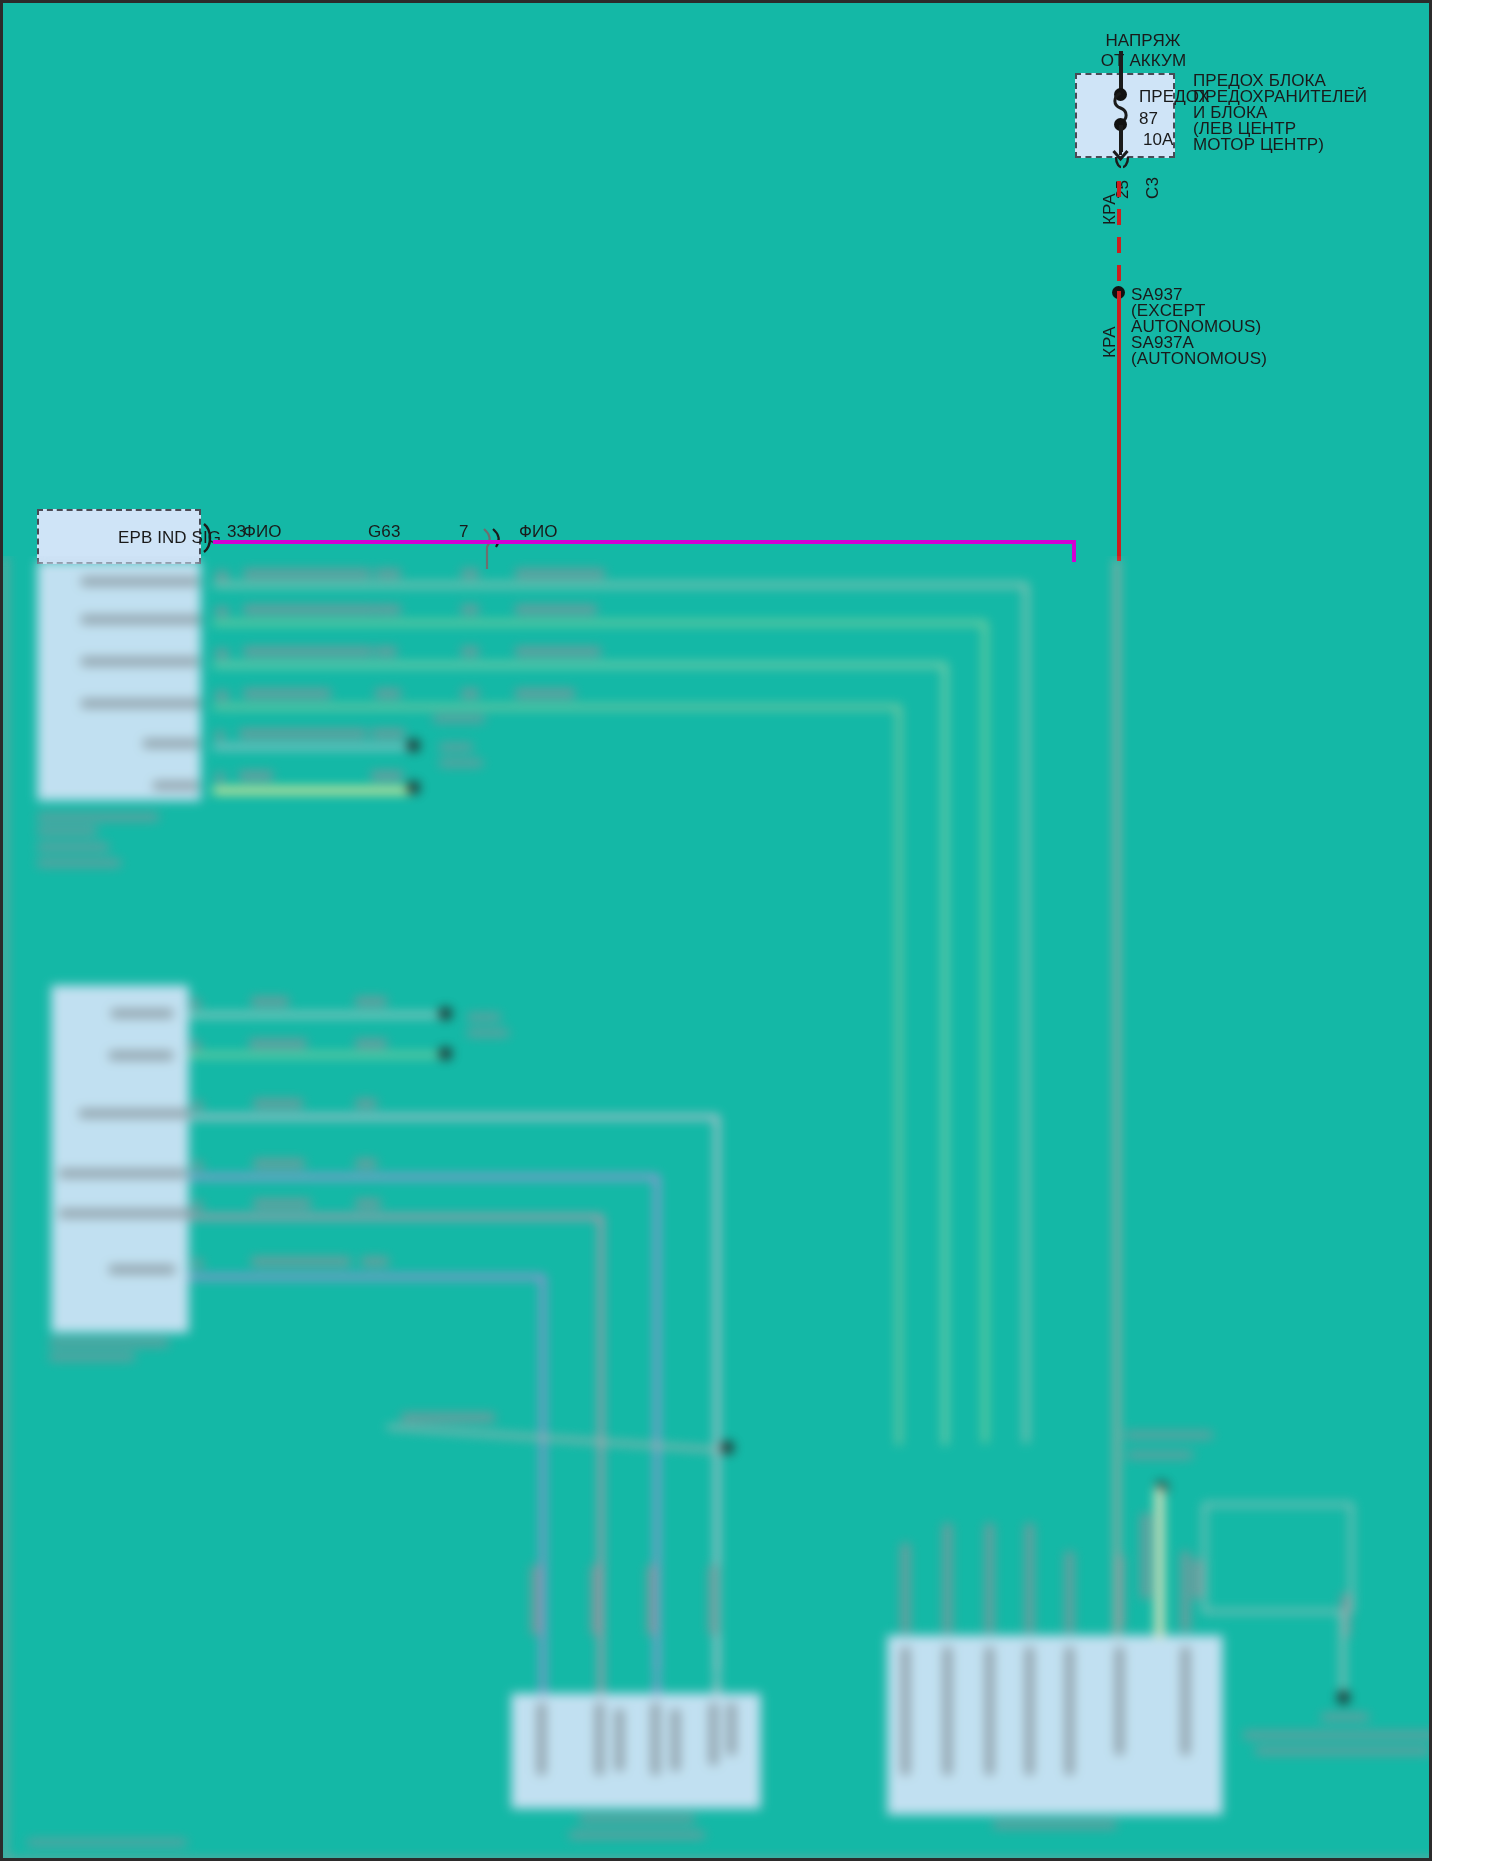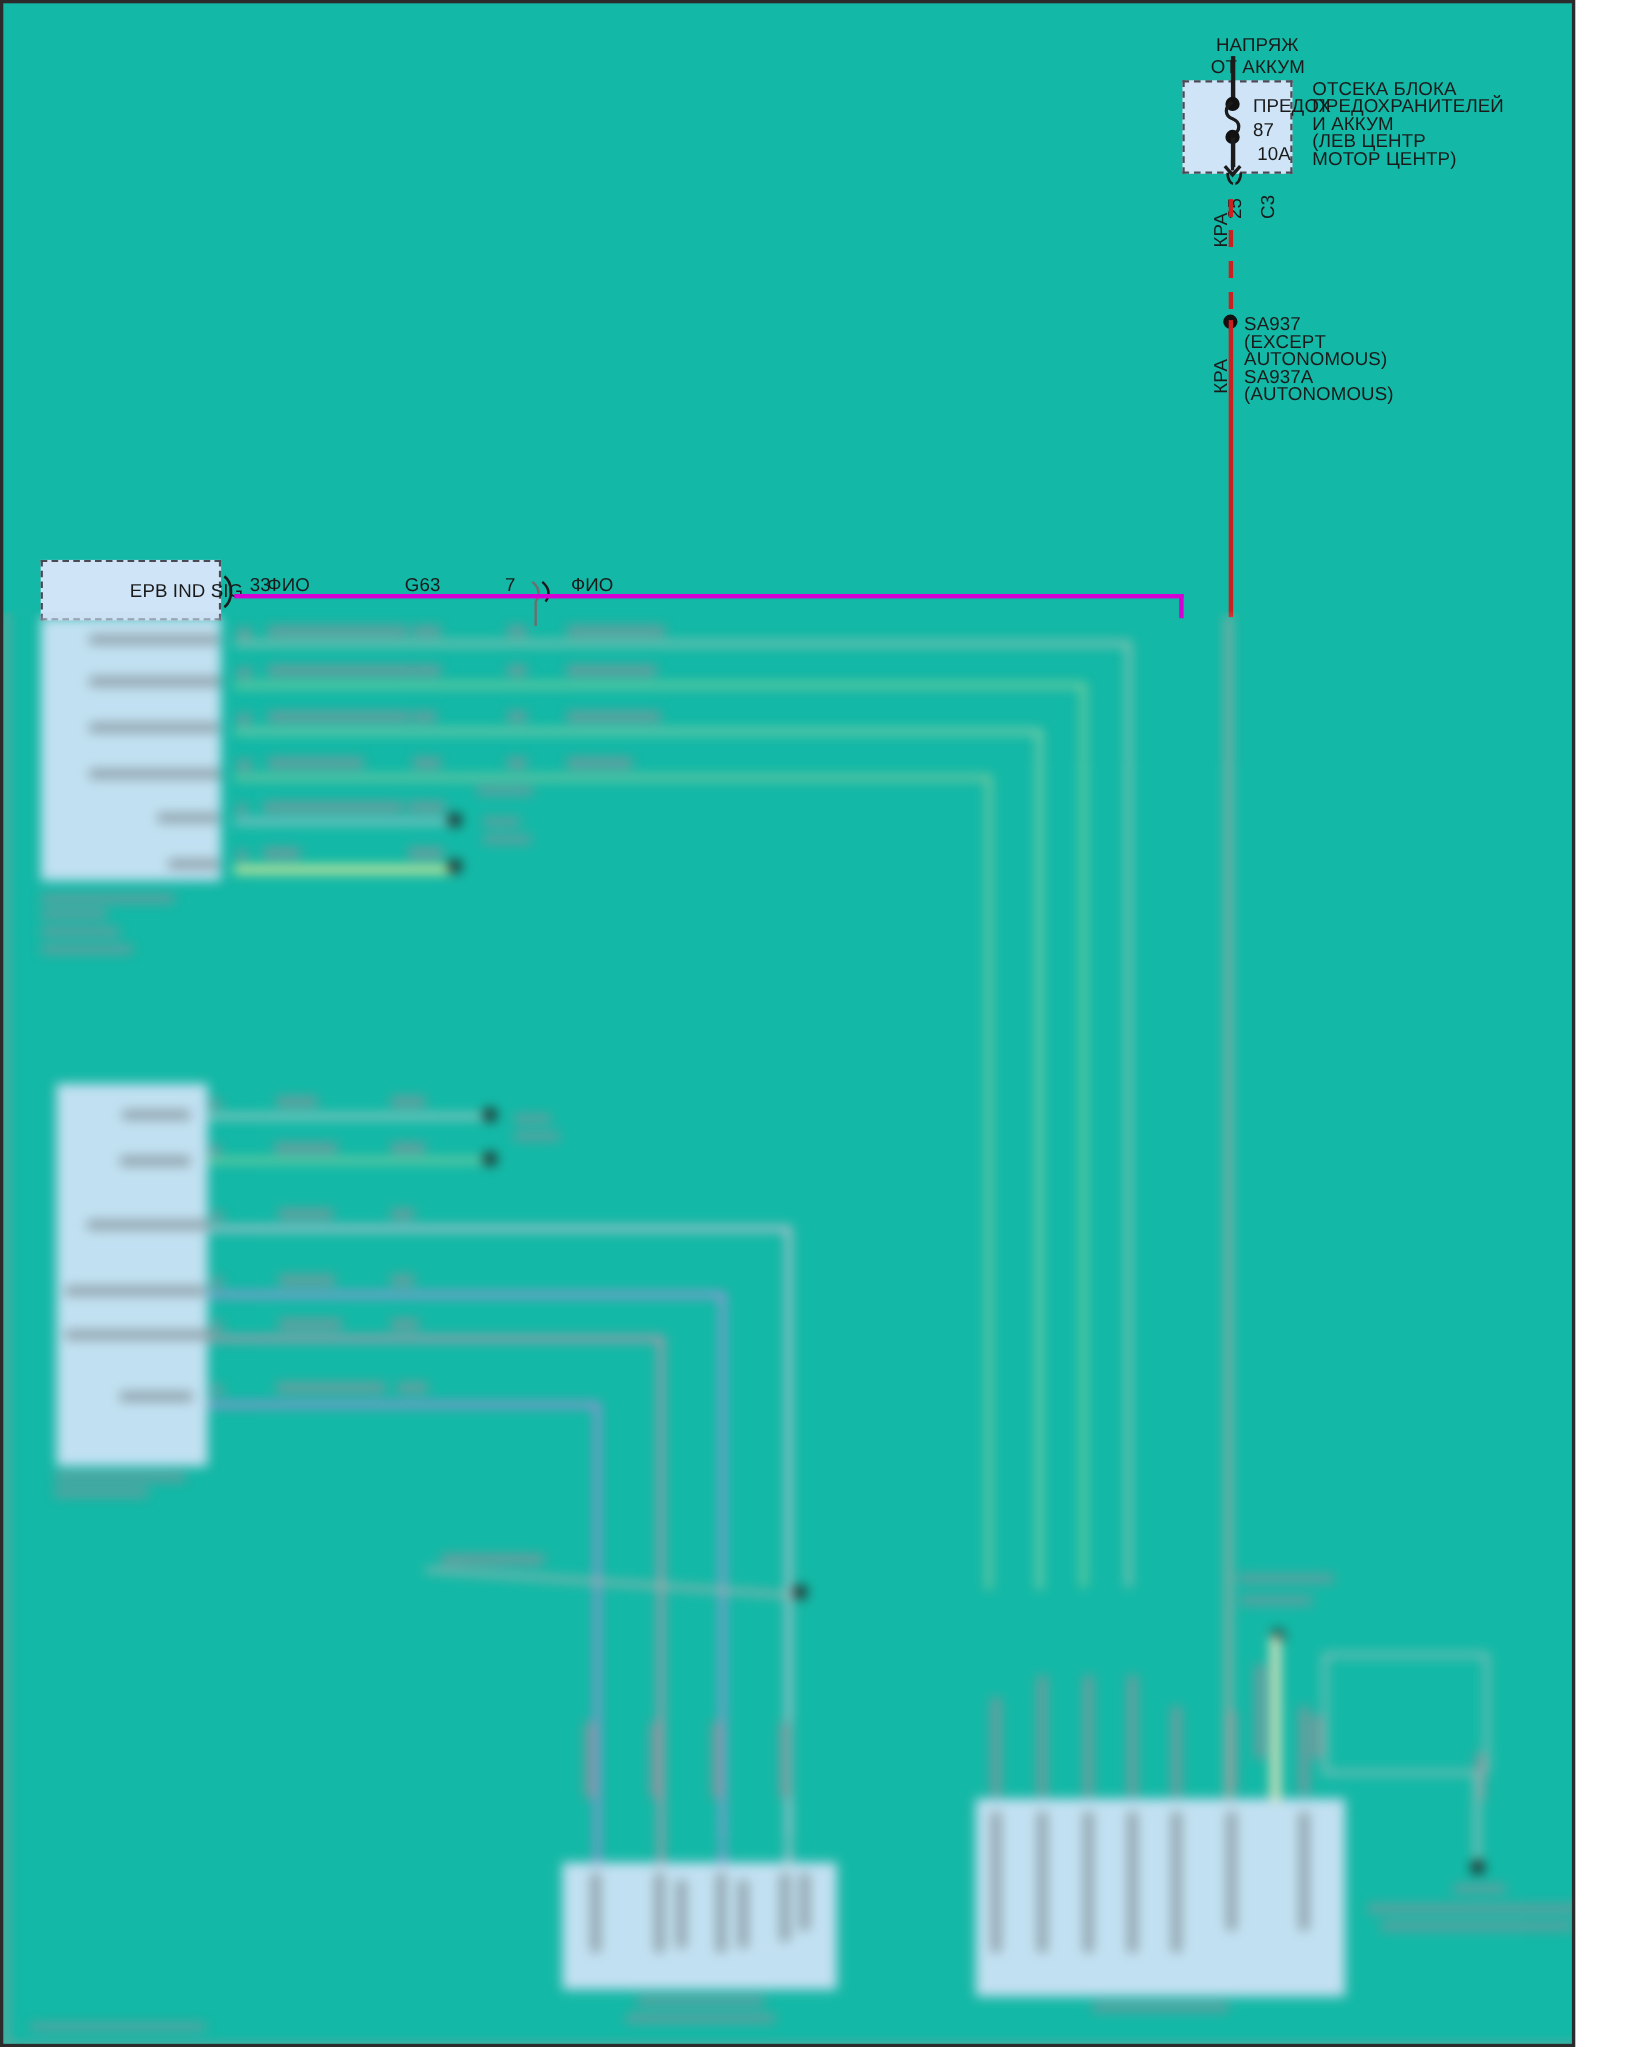--- a/index.html
+++ b/index.html
@@ -119,23 +119,23 @@
     <div class="dot" style="left:1111px; top:85px;"></div>
     <svg class="ovl" style="left:1100px; top:88px; width:40px; height:34px;" viewBox="0 0 40 34">
       <path d="M17.5 2 C 10 6, 10 14, 17.5 17 C 25 20, 25 28, 17.5 32" stroke="#1b1b1b" stroke-width="3" fill="none"></path>
     </svg>
     <div class="dot" style="left:1111px; top:115px;"></div>
 
     <div class="txt" style="left:1136px; top:84px;">ПРЕДОХ</div>
     <div class="txt" style="left:1136px; top:106px;">87</div>
     <div class="txt" style="left:1140px; top:127px;">10A</div>
 
-    <div class="txt" style="left:1190px; top:68px;">ОТСЕКА БЛОКА</div>
+    <div class="txt" style="left:1190px; top:68px;">ПРЕДОХ БЛОКА</div>
     <div class="txt" style="left:1190px; top:84px;">ПРЕДОХРАНИТЕЛЕЙ</div>
-    <div class="txt" style="left:1190px; top:100px;">И АККУМ</div>
+    <div class="txt" style="left:1190px; top:100px;">И БЛОКА</div>
     <div class="txt" style="left:1190px; top:116px;">(ЛЕВ ЦЕНТР</div>
     <div class="txt" style="left:1190px; top:132px;">МОТОР ЦЕНТР)</div>
 
     <div class="wire v wire-black" style="left:1116px; top:122px; height:27px;"></div>
     <svg class="ovl" style="left:1104px; top:142px; width:30px; height:20px;" viewBox="0 0 30 20">
       <path d="M13.5 0 L13.5 10 M6.5 6 L13.5 14 L20.5 6" stroke="#1b1b1b" stroke-width="3" fill="none"></path>
     </svg>
 
     <svg class="ovl" style="left:1100px; top:152px; width:40px; height:22px;" viewBox="0 0 40 22">
       <path d="M13 2 C 13 10, 17 12, 18 12" stroke="#1b1b1b" stroke-width="2.4" fill="none"></path>

